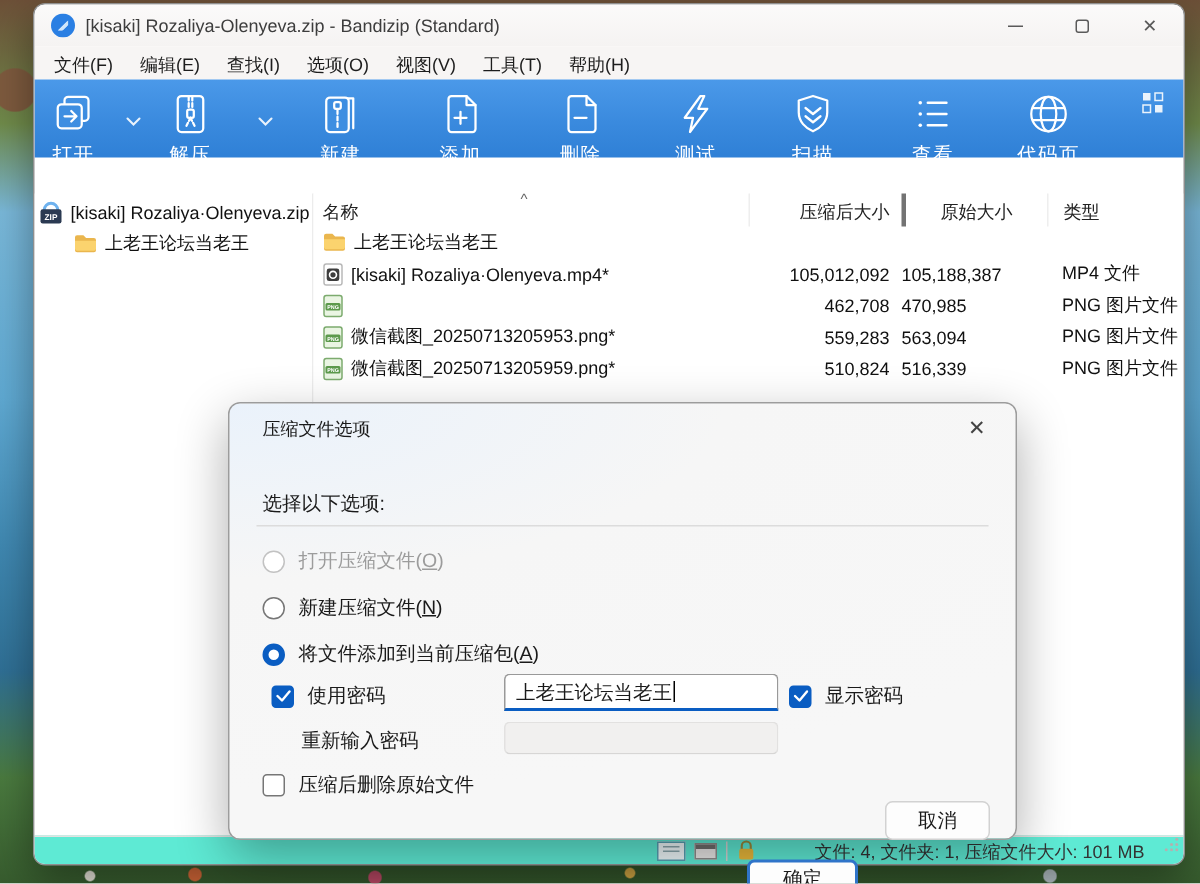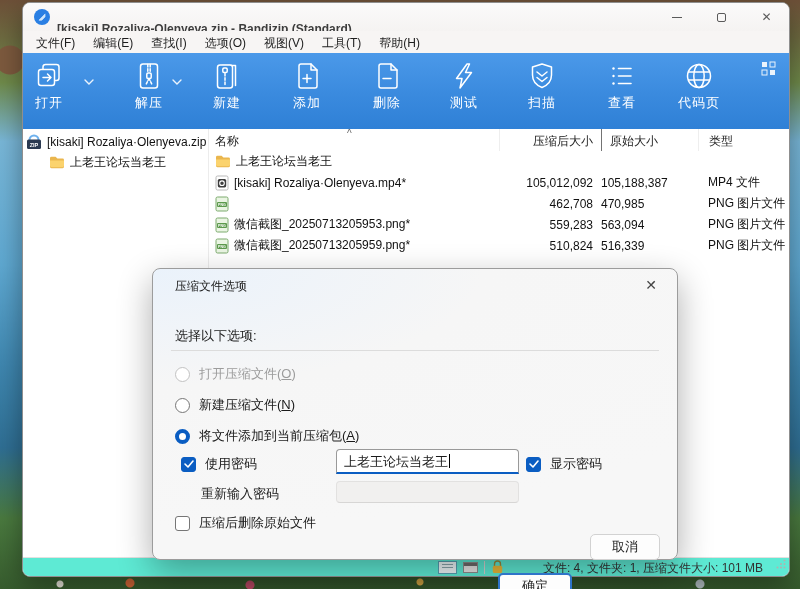--- a/index.html
+++ b/index.html
@@ -17,50 +17,50 @@
   }
 
   
   .window { position:absolute; left:22px; top:2px; width:768px; height:575px;
     background:#fff; border-radius:8px; border:1px solid #8f8f8f;
     box-shadow:0 10px 28px rgba(0,0,0,.38); overflow:hidden; z-index:1; }
 
   .titlebar { position:absolute; left:0; top:0; right:0; height:28px;
     background:linear-gradient(180deg,#fbfafa,#f5f3f2); }
   .app-icon { position:absolute; left:11px; top:6px; }
-  .title-text { position:absolute; left:34px; top:19px; font-size:12px; color:#3d3d3d; white-space:nowrap;font-weight:bold; }
+  .title-text { position:absolute; left:34px; top:7px; font-size:12px; color:#3d3d3d; white-space:nowrap; }
   .win-controls { position:absolute; right:0; top:0; height:28px; display:flex; }
   .win-btn { width:45px; height:28px; display:flex; align-items:center; justify-content:center; color:#5a5a5a; font-size:12px; }
   .glyph-min { width:10px; height:1px; background:#5a5a5a; display:block; }
   .glyph-max { width:9px; height:9px; border:1px solid #5a5a5a; border-radius:2px; display:block; }
 
   .menubar { position:absolute; left:0; top:28px; right:0; height:22px;
     background:#f7f5f4; display:flex; padding-left:4px; }
   .menu-item { padding:4px 9px; font-size:12px; color:#1d1d1d; white-space:nowrap; }
 
-  .toolbar { position:absolute; left:0; top:50px; right:0; height:76px;
+  .toolbar { position:absolute; left:0; top:50px; right:0; height:52px;
     background:linear-gradient(180deg,#4b99e9 0%,#3a8ade 55%,#2f80d6 100%); }
   .tb-btn { position:absolute; top:6px; width:64px; height:64px; color:#fff; text-align:center; }
   .tb-btn svg { display:block; margin:2px auto 3px; }
   .tb-label { font-size:13px; letter-spacing:1px; white-space:nowrap; }
   .tb-caret { position:absolute; top:18px; }
   .grid-btn { position:absolute; right:12px; top:8px; }
 
   .tree { position:absolute; left:0; top:126px; width:186px; bottom:19px;
     background:#fff; border-right:1px solid #ececec; padding-top:3px; }
   .tree-row { display:flex; align-items:center; height:20px; font-size:12px;
     color:#111; padding-left:3px; gap:5px; white-space:nowrap; overflow:hidden; }
   .tree-row.child { padding-left:26px; }
 
   .list { position:absolute; left:186px; top:126px; right:0; bottom:19px; background:#fff; }
   .list-header { display:flex; height:22px; font-size:12px; color:#222; position:relative; }
   .hcol { padding:4px 8px 0 8px; }
   .h-name { width:290px; padding-left:6px; }
   .h-packed { width:102px; text-align:right; border-left:1px solid #eee; }
-  .h-orig { width:97px; text-align:left; border-left:1px solid #737373; }
+  .h-orig { width:97px; text-align:center; border-left:3px solid #737373; }
   .h-type { flex:1; border-left:1px solid #eee; padding-left:10px; }
   .sort-caret { position:absolute; left:138px; top:-1px; font-size:10px; color:#666; }
   .list-row { display:flex; height:21px; font-size:12px; color:#111; align-items:center; }
   .c-name { width:290px; display:flex; align-items:center; gap:5px; padding-left:6px; white-space:nowrap; overflow:hidden; }
   .c-packed { width:102px; text-align:right; padding-right:8px; font-variant-numeric:tabular-nums; }
   .c-orig { width:97px; padding-right:8px; font-variant-numeric:tabular-nums; }
   .c-type { flex:1; padding-left:10px; white-space:nowrap; }
 
   .statusbar { position:absolute; left:0; right:0; bottom:0; height:19px;
     background:#5eead4; border-top:1px solid #e3e1e0; }
@@ -157,21 +157,21 @@
           <path d="M9 16.5 h8 M13.5 13 l3.5 3.5 -3.5 3.5"></path>
         </svg>
         <div class="tb-label">打开</div>
       </div>
       <span class="tb-caret" style="left:61px">
         <svg width="10" height="6" viewBox="0 0 10 6" fill="none" stroke="#eaf3fc" stroke-width="1.4" stroke-linecap="round">
             <path d="M1 1 l4 4 4 -4"></path>
           </svg>
       </span>
 
-      <div class="tb-btn" style="left:94px">
+      <div class="tb-btn" style="left:72px">
         <svg width="30" height="30" viewBox="0 0 30 30" fill="none" stroke="#fff" stroke-width="1.5" stroke-linecap="round" stroke-linejoin="round">
           <rect x="6.5" y="3" width="17" height="24" rx="2.5"></rect>
           <path d="M13.8 3.5 v7" stroke-dasharray="2.5 1.8"></path>
           <path d="M16.2 3.5 v7" stroke-dasharray="2.5 1.8"></path>
           <rect x="12.8" y="12" width="4.4" height="5.5" rx="1.2"></rect>
           <path d="M15 17.5 l-3 6 M15 17.5 l3 6" stroke-dasharray="2.2 1.6"></path>
         </svg>
         <div class="tb-label">解压</div>
       </div>
       <span class="tb-caret" style="left:149px">

